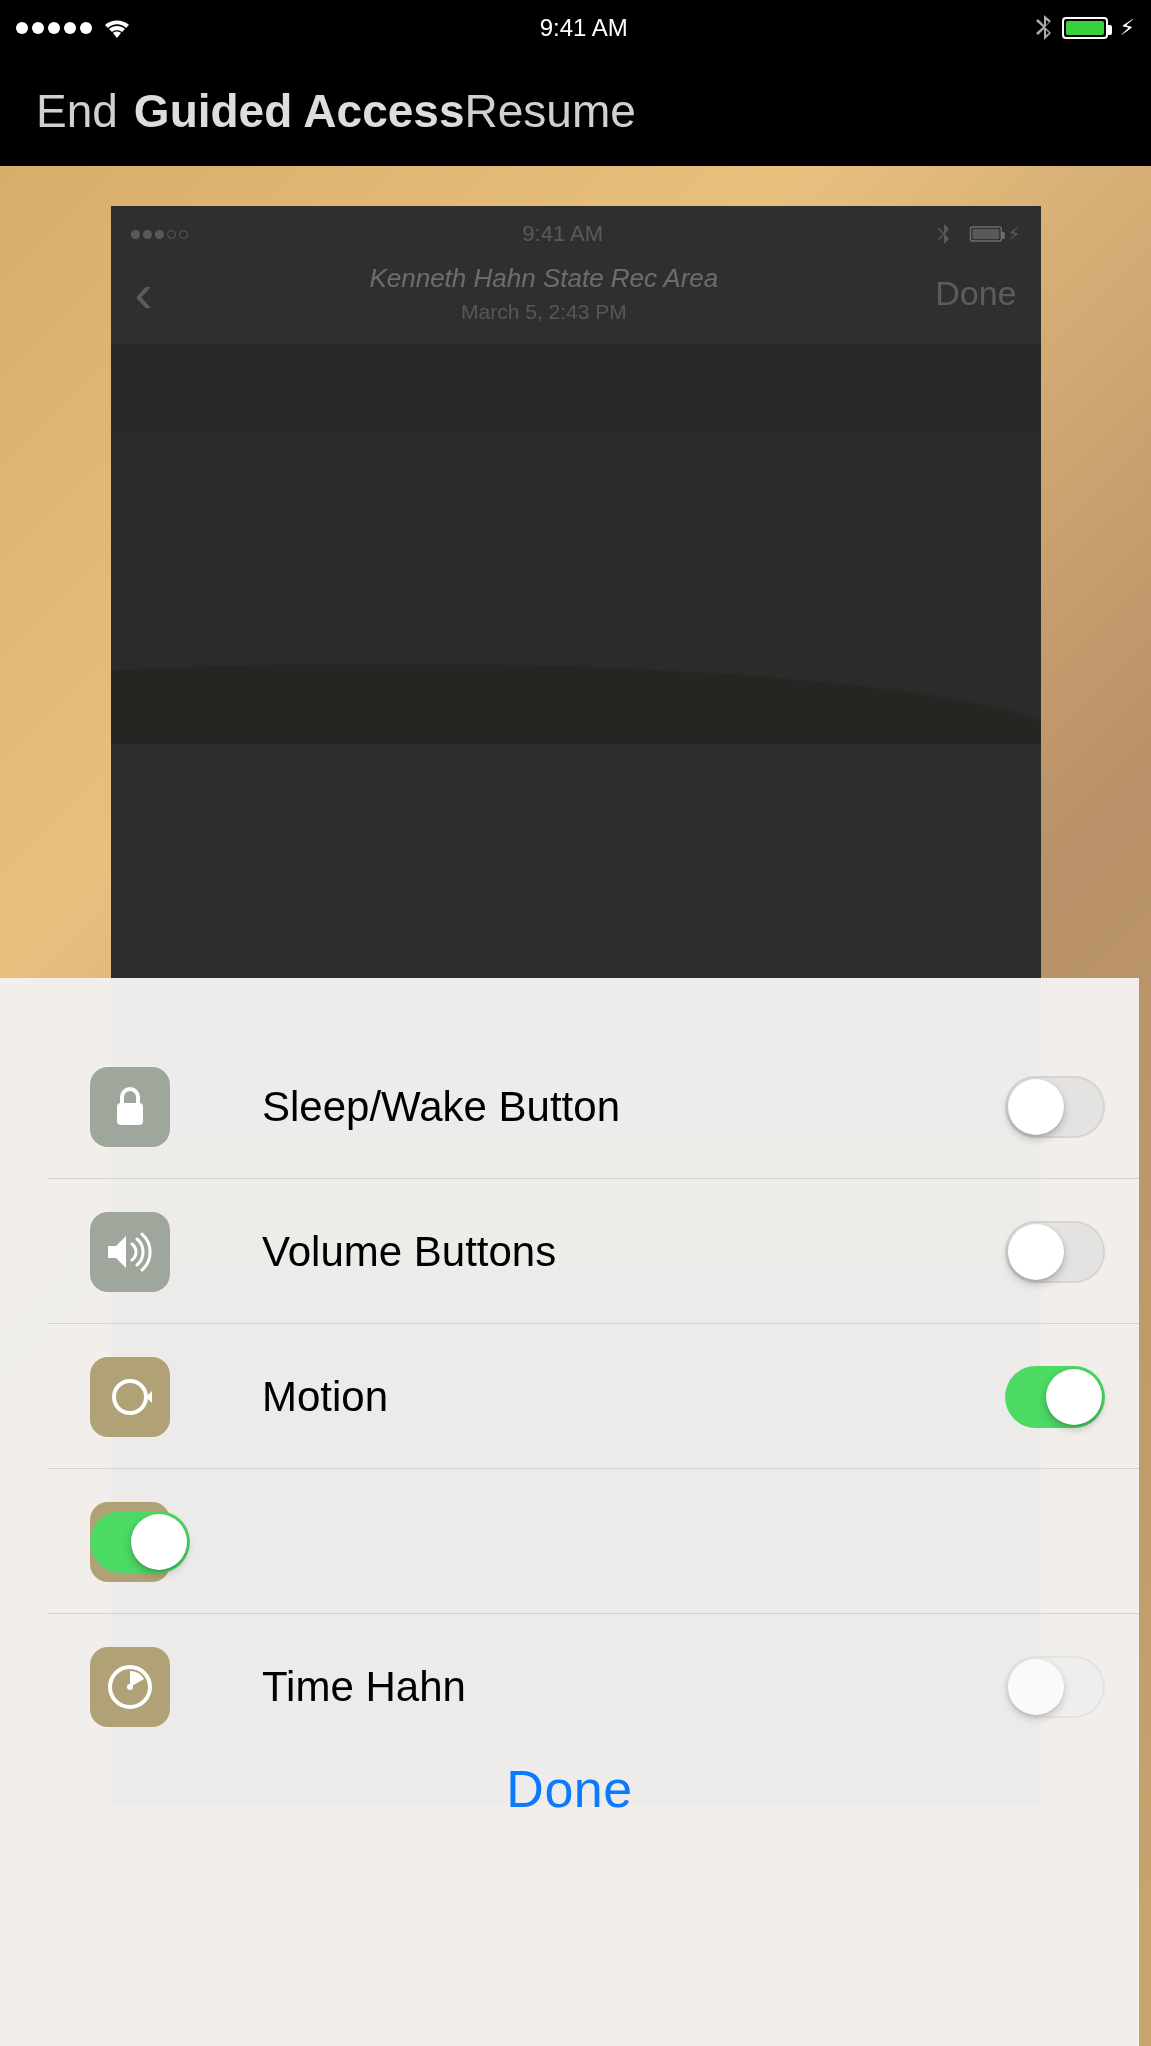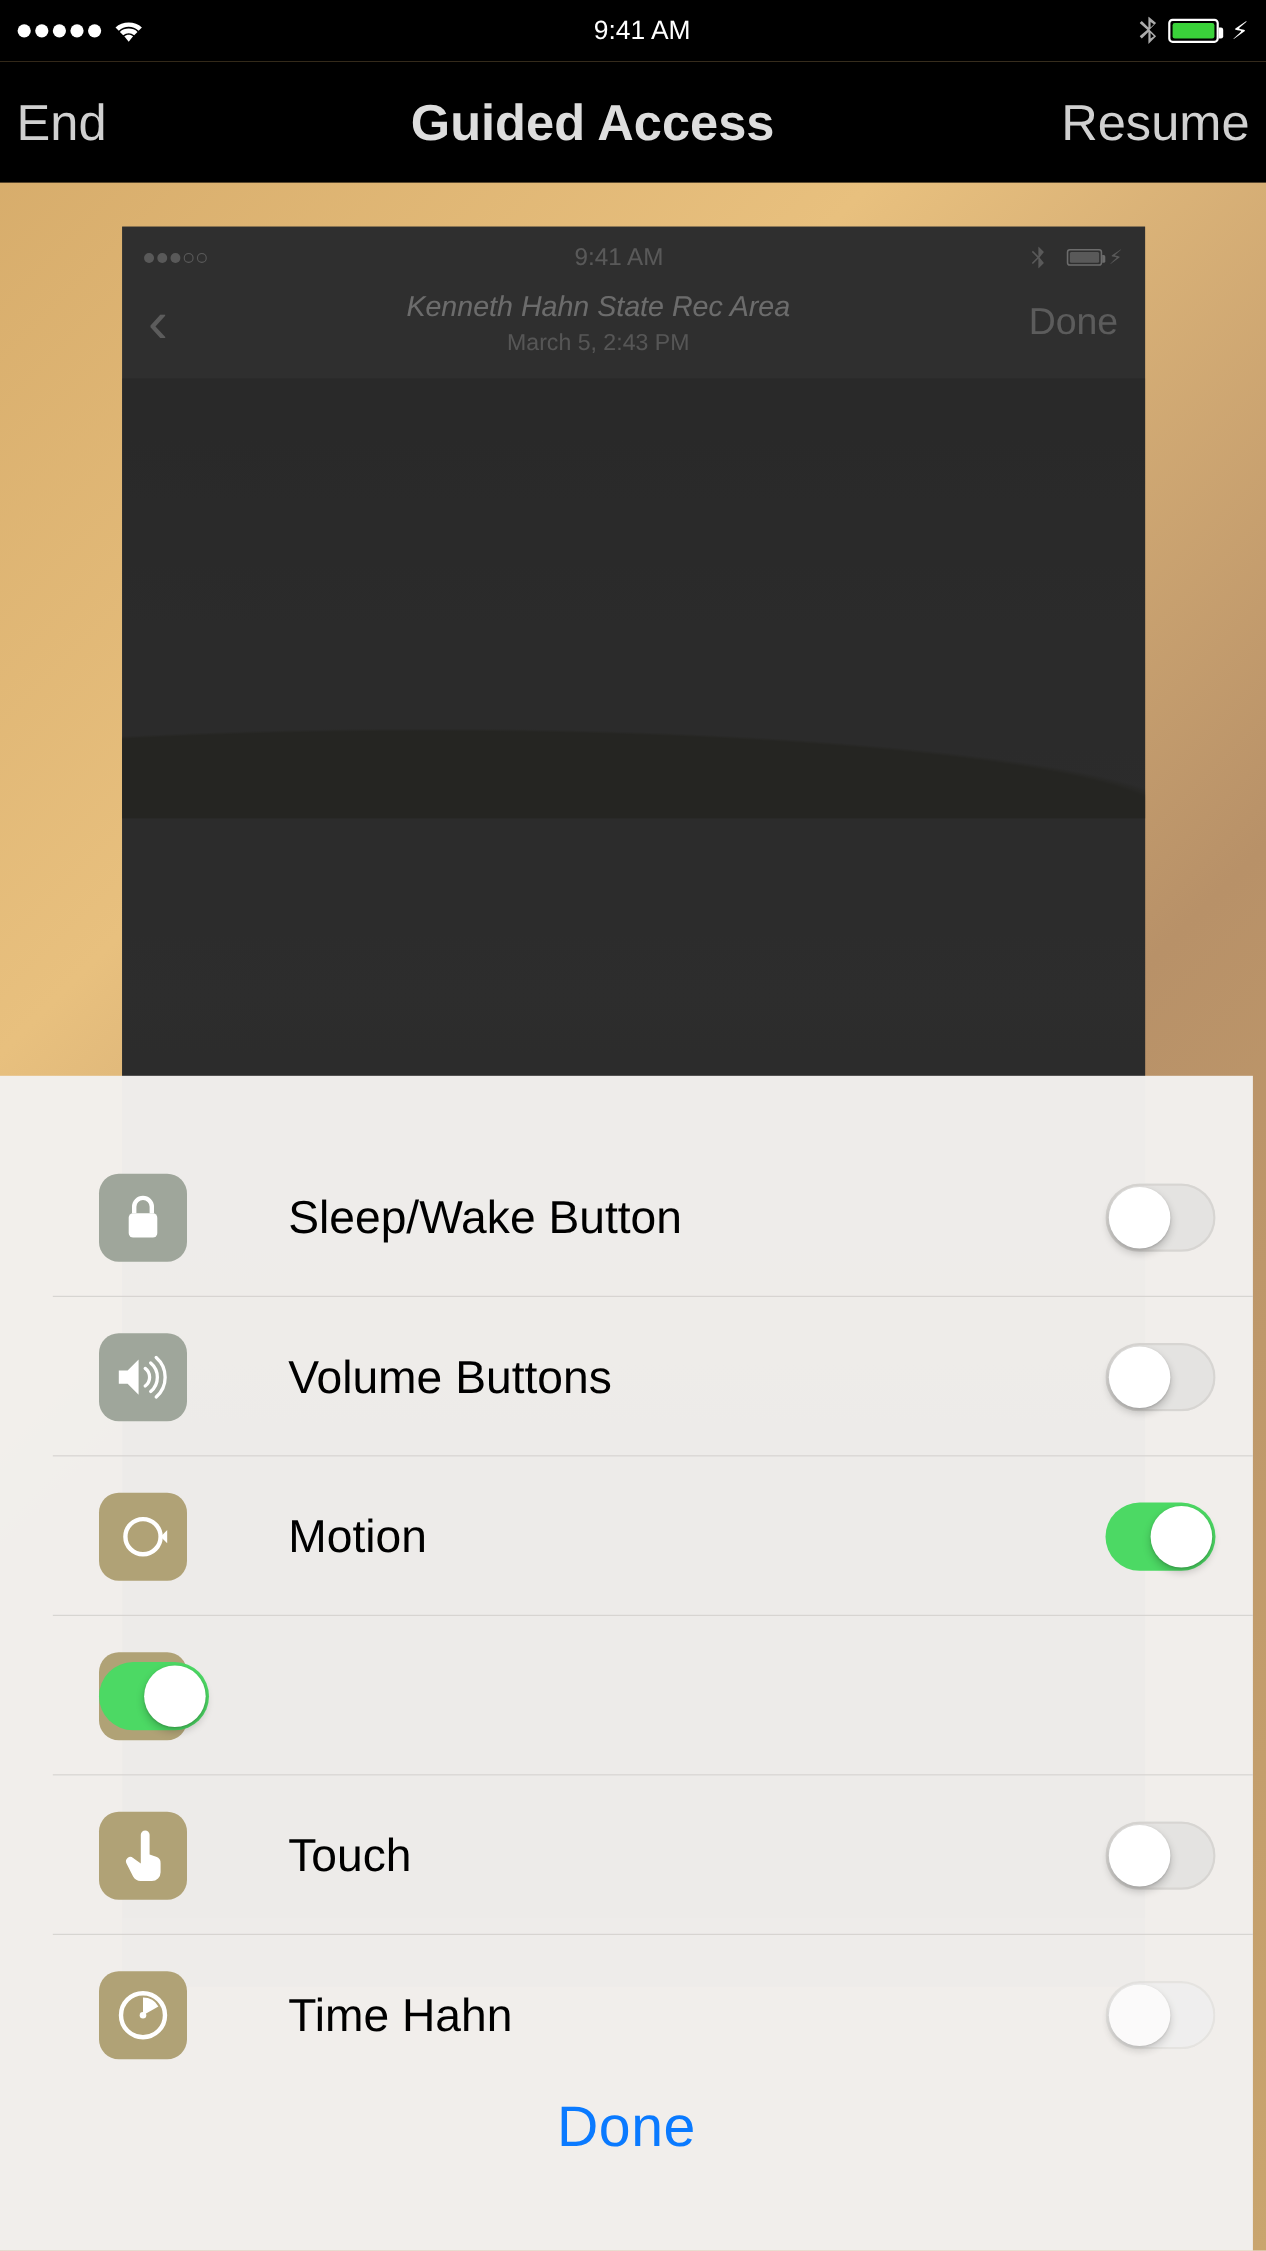--- a/index.html
+++ b/index.html
@@ -32,22 +32,22 @@
   .battery-fill { background:#3ad23a; width:100%; height:100%; border-radius:2px;}
   .bolt { font-size: 22px; margin-left: 2px;}
 
   
   .nav-bar {
     height: 110px;
     background: #000;
     color: #ccc;
     display: flex;
     align-items: center;
-    justify-content: space-between;
-    padding: 0 15px;
+    justify-content: flex-start;
+    padding: 0 36px;
     font-size: 46px;
   }
   .nav-center { font-weight: 600; color: #ddd; margin-left: 16px; }
   .nav-side { color: #d0d0d0; }
 
   
   .app-preview-wrap {
     position: absolute;
     left: 0; right: 0; top: 166px; bottom: 0;
     display: flex;
@@ -267,31 +267,20 @@
               <rect x="15" y="24" width="24" height="5"></rect>
             </g>
           </svg>
         </div>
         <div class="switch on">
           <div class="knob"></div>
         </div>
       </div>
       <div class="option-row">
         <div class="option-icon color-olive">
-          <svg width="40" height="50" viewBox="0 0 40 50">
-            <path d="M18 6 a4 4 0 0 1 8 0 V24 l6 2 a6 6 0 0 1 4 6 V40 a8 8 0 0 1 -8 8 H18 a8 8 0 0 1 -7 -4 L5 32 a4 4 0 0 1 6 -5 L18 32 Z" fill="#fff"></path>
-          </svg>
-        </div>
-        <div class="option-label">Touch</div>
-        <div class="switch off">
-          <div class="knob"></div>
-        </div>
-      </div>
-      <div class="option-row">
-        <div class="option-icon color-olive">
           <svg width="48" height="48" viewBox="0 0 48 48">
             <circle cx="24" cy="24" r="20" fill="none" stroke="#fff" stroke-width="4"></circle>
             <path d="M24 24 L24 8 A16 16 0 0 1 38 16 Z" fill="#fff"></path>
             <circle cx="24" cy="24" r="3" fill="#fff"></circle>
           </svg>
         </div>
         <div class="option-label">Time Hahn</div>
         <div class="switch disabled">
           <div class="knob"></div>
         </div>

